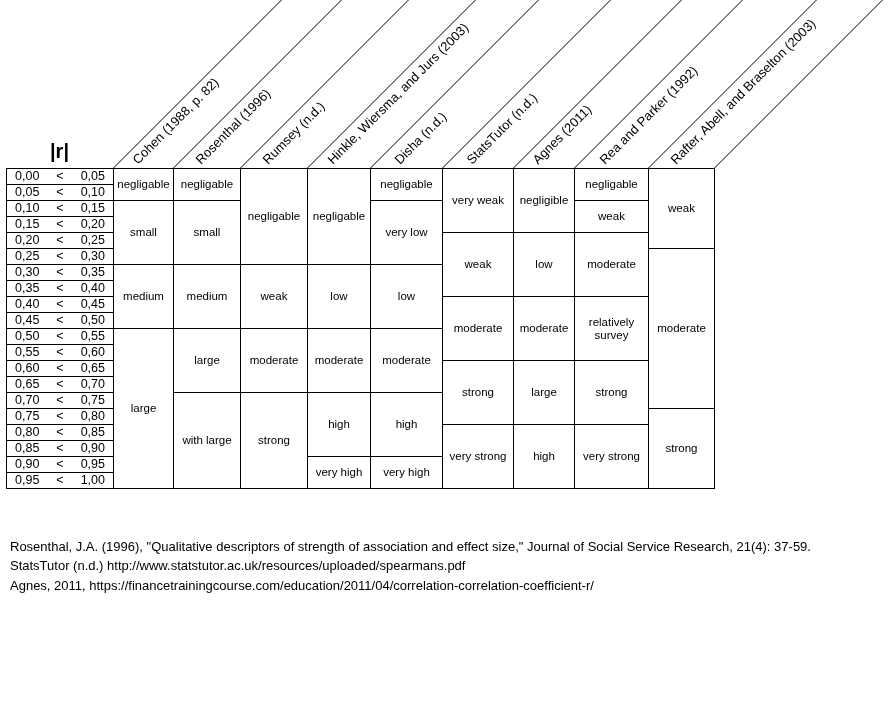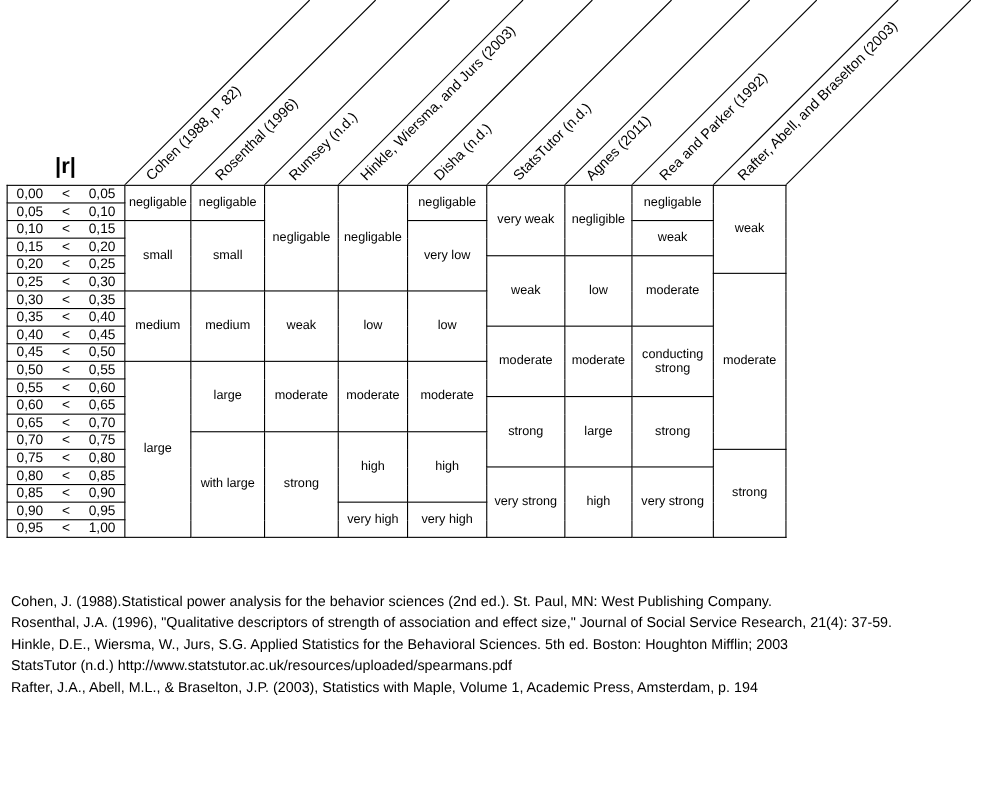--- a/index.html
+++ b/index.html
@@ -182,21 +182,21 @@
         <tr>
           <td class="rng">
             <div class="rngrow">
               <span>0,40</span>
               <span>&lt;</span>
               <span>0,45</span>
             </div>
           </td>
           <td rowspan="4">moderate</td>
           <td rowspan="4">moderate</td>
-          <td rowspan="4">conducting strong</td>
+          <td rowspan="4">relatively survey</td>
         </tr>
         <tr>
           <td class="rng">
             <div class="rngrow">
               <span>0,45</span>
               <span>&lt;</span>
               <span>0,50</span>
             </div>
           </td>
         </tr>
@@ -305,20 +305,18 @@
               <span>0,95</span>
               <span>&lt;</span>
               <span>1,00</span>
             </div>
           </td>
         </tr>
       </tbody>
     </table>
 
   <div id="refs">
-      <div>Cohen, J. (1988).Statistical power analysis for the behavior sciences (2nd ed.). St. Paul, MN: West Publishing Company.</div>
       <div>Rosenthal, J.A. (1996), "Qualitative descriptors of strength of association and effect size," Journal of Social Service Research, 21(4): 37-59.</div>
-      <div>Hinkle, D.E., Wiersma, W., Jurs, S.G. Applied Statistics for the Behavioral Sciences. 5th ed. Boston: Houghton Mifflin; 2003</div>
       <div>StatsTutor (n.d.) http://www.statstutor.ac.uk/resources/uploaded/spearmans.pdf</div>
-      <div>Rafter, J.A., Abell, M.L., &amp; Braselton, J.P. (2003), Statistics with Maple, Volume 1, Academic Press, Amsterdam, p. 194</div>
+      <div>Agnes, 2011, https://financetrainingcourse.com/education/2011/04/correlation-correlation-coefficient-r/</div>
     </div>
 
 </div>
 
 </body></html>

